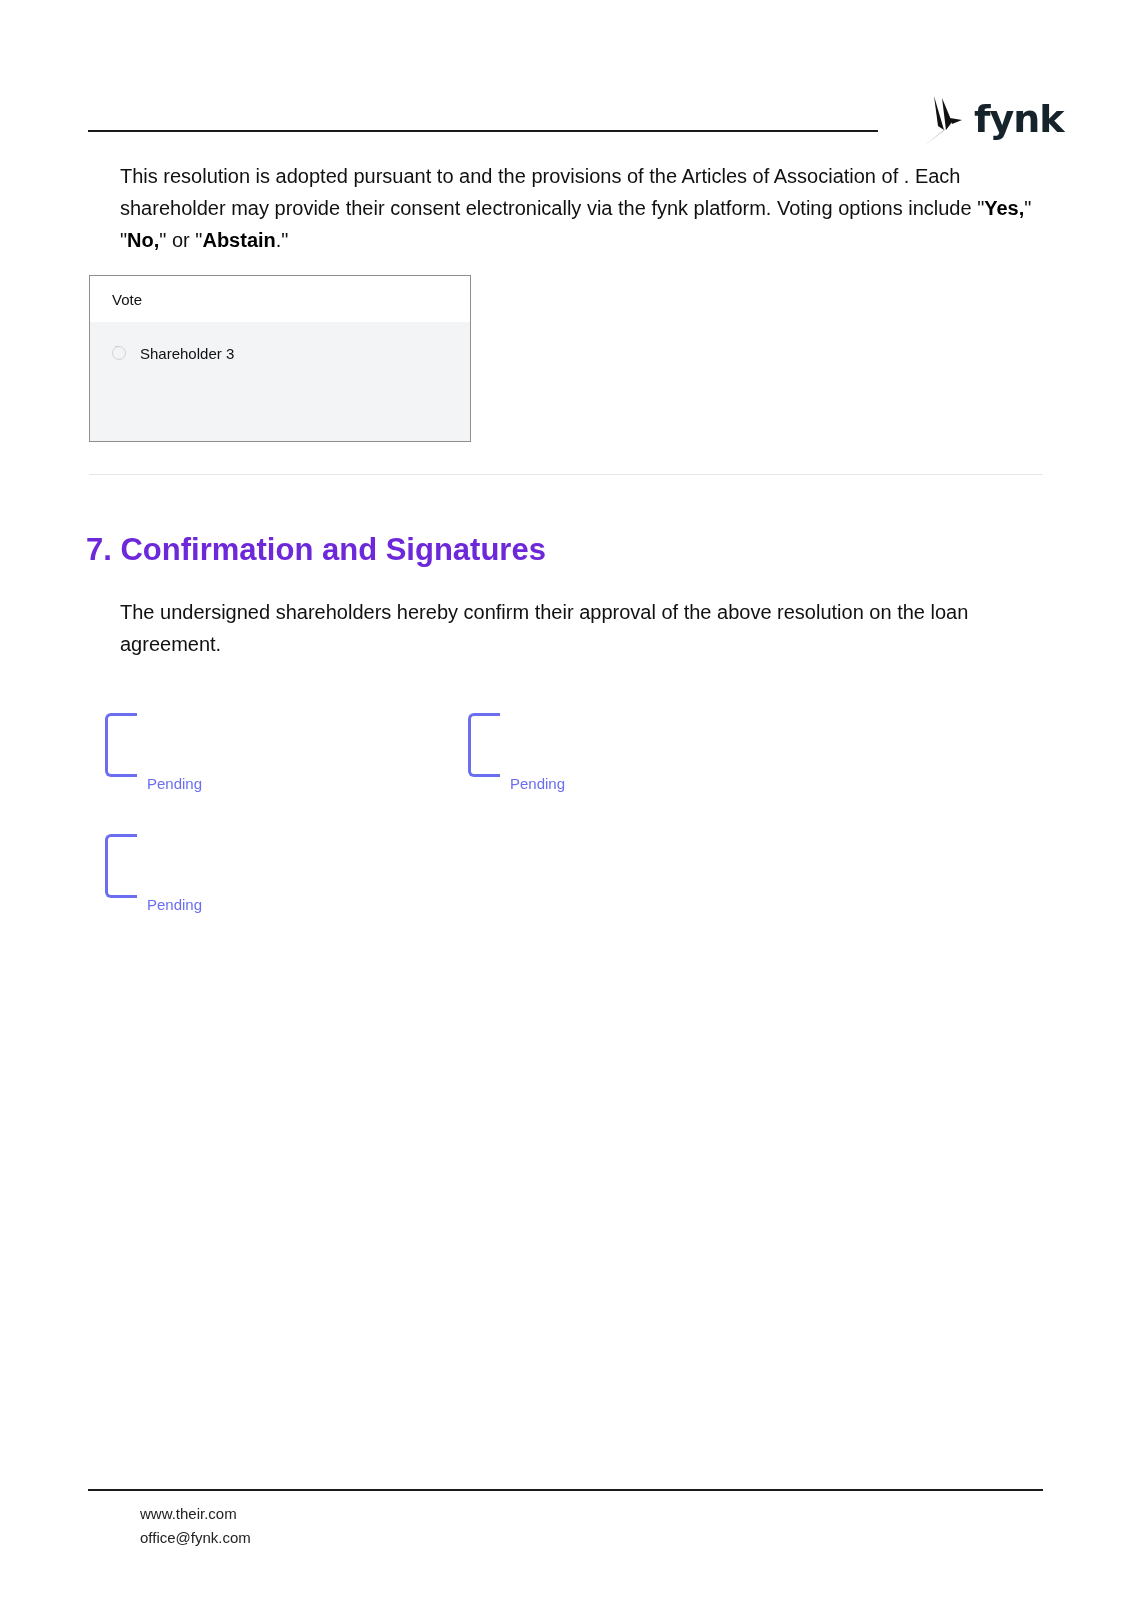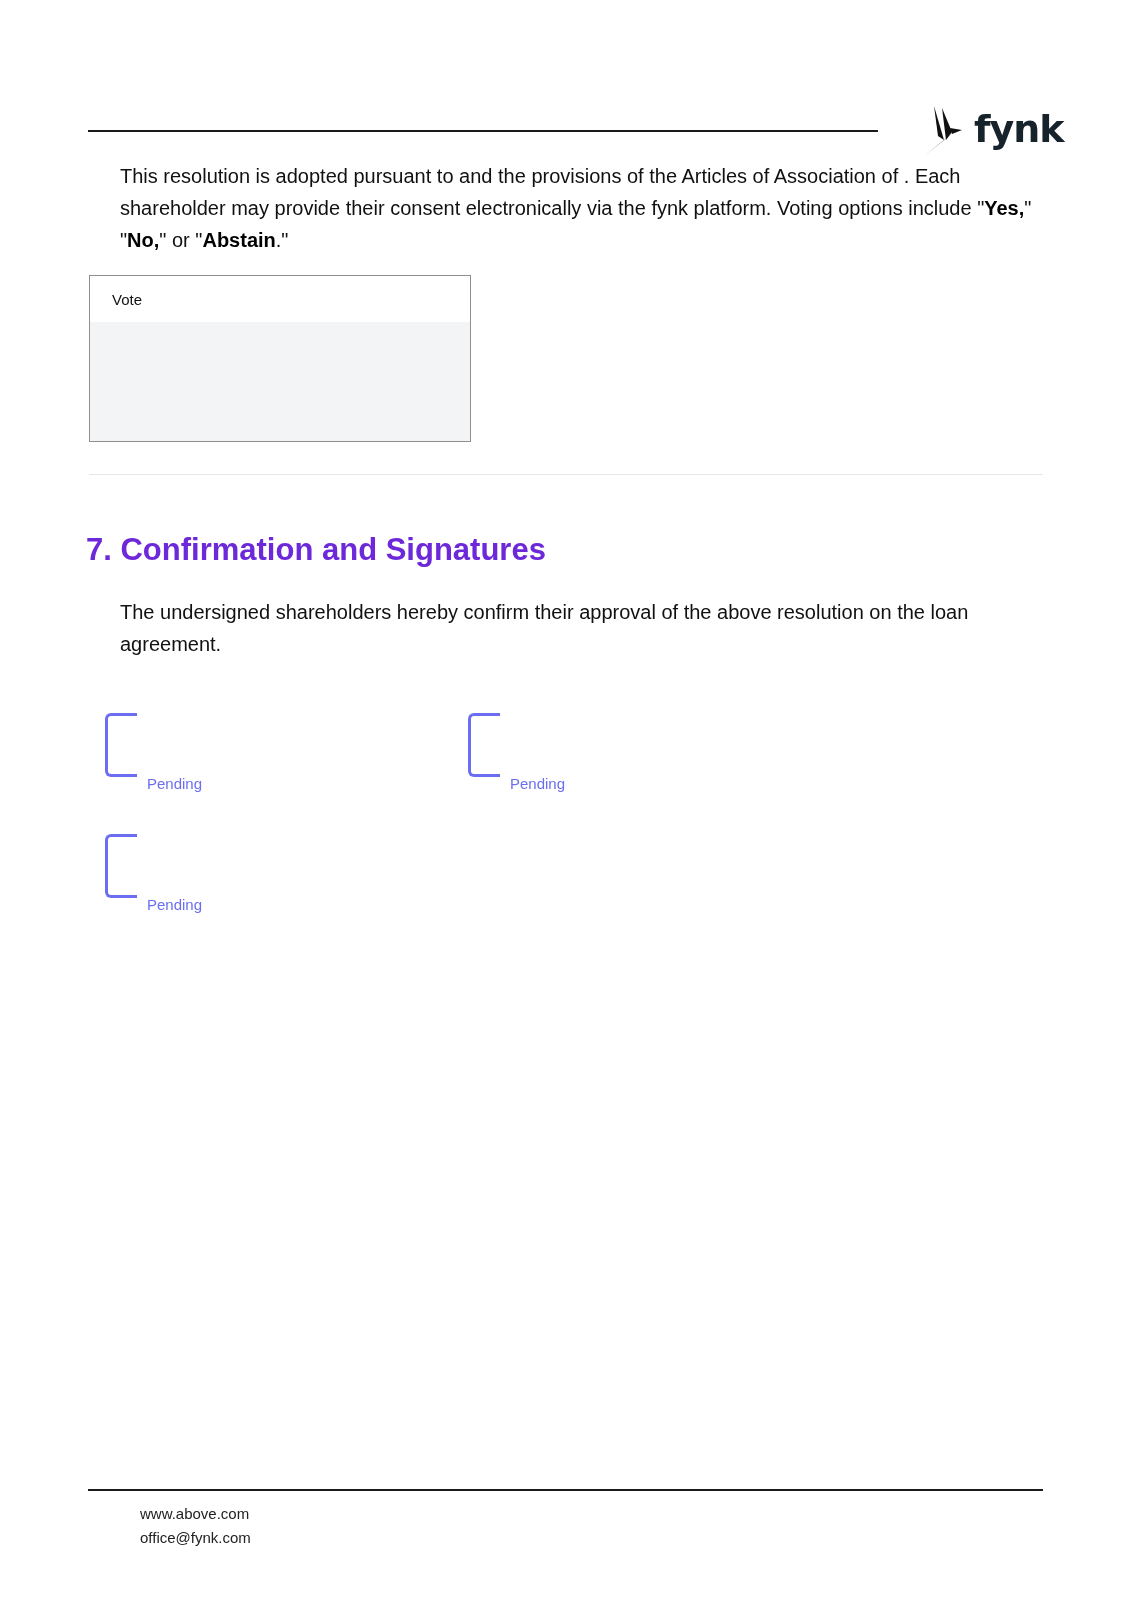--- a/index.html
+++ b/index.html
@@ -1,21 +1,21 @@
 <!DOCTYPE html>
 <html><head>
   <meta charset="utf-8">
   <style>
     html, body { margin: 0; padding: 0; background: #ffffff; }
     body {
       width: 1131px; height: 1600px; position: relative; overflow: hidden;
       font-family: "Liberation Sans", "DejaVu Sans", sans-serif; color: #111111;
     }
     .header-rule { position: absolute; left: 88px; top: 130px; width: 790px; height: 2px; background: #1a1a1a; }
-    .logo { position: absolute; left: 922px; top: 106px; display: flex; align-items: center; }
+    .logo { position: absolute; left: 922px; top: 96px; display: flex; align-items: center; }
     .logo svg { width: 48px; height: 52px; }
     .logo-text { font-family: "DejaVu Sans", sans-serif; font-weight: bold; font-size: 38px; color: #17232b; letter-spacing: -1px; margin-left: 4px; margin-top: -6px; }
 
     .para { position: absolute; left: 120px; width: 930px; font-size: 20px; line-height: 32px; color: #111; }
     .para b { font-weight: bold; color: #000; margin-top: 16px; }
     .p1 { top: 160px; }
 
     .vote-box { position: absolute; left: 89px; top: 275px; width: 382px; height: 167px; border: 1px solid #8e8e8e; background: #f3f4f6; box-sizing: border-box; }
     .vote-head { height: 46px; background: #ffffff; display: flex; align-items: center; padding-left: 22px; font-size: 15px; color: #111; }
     .vote-list { padding-top: 16px; }
@@ -49,20 +49,24 @@
     <polygon points="22,34 30,28 2,50" fill="#111"></polygon>
   </svg>
   <span class="logo-text">fynk</span>
 </div>
 
 <div class="para p1"><span>This resolution is adopted pursuant to and the provisions of the Articles of Association of . Each shareholder may provide their consent electronically via the fynk platform. Voting options include "</span><b>Yes,</b><span>" "</span><b>No,</b><span>" or "</span><b>Abstain</b><span>."</span></div>
 
 <div class="vote-box">
   <div class="vote-head">Vote</div>
   <div class="vote-list">
+    <div class="vote-row">
+      <span class="vote-circle"></span>
+      <span>Shareholder 3</span>
+    </div>
   </div>
 </div>
 
 <div class="section-rule"></div>
 
 <div class="heading">7. Confirmation and Signatures</div>
 <div class="para p2">The undersigned shareholders hereby confirm their approval of the above resolution on the loan agreement.</div>
 
 <div class="sig sig-1">
   <div class="sig-bracket"></div>
@@ -72,15 +76,15 @@
   <div class="sig-bracket"></div>
   <div class="sig-label">Pending</div>
 </div>
 <div class="sig sig-3">
   <div class="sig-bracket"></div>
   <div class="sig-label">Pending</div>
 </div>
 
 <div class="footer-rule"></div>
 <div class="footer">
-  <div>www.above.com</div>
+  <div>www.their.com</div>
   <div>office@fynk.com</div>
 </div>
 
 </body></html>

